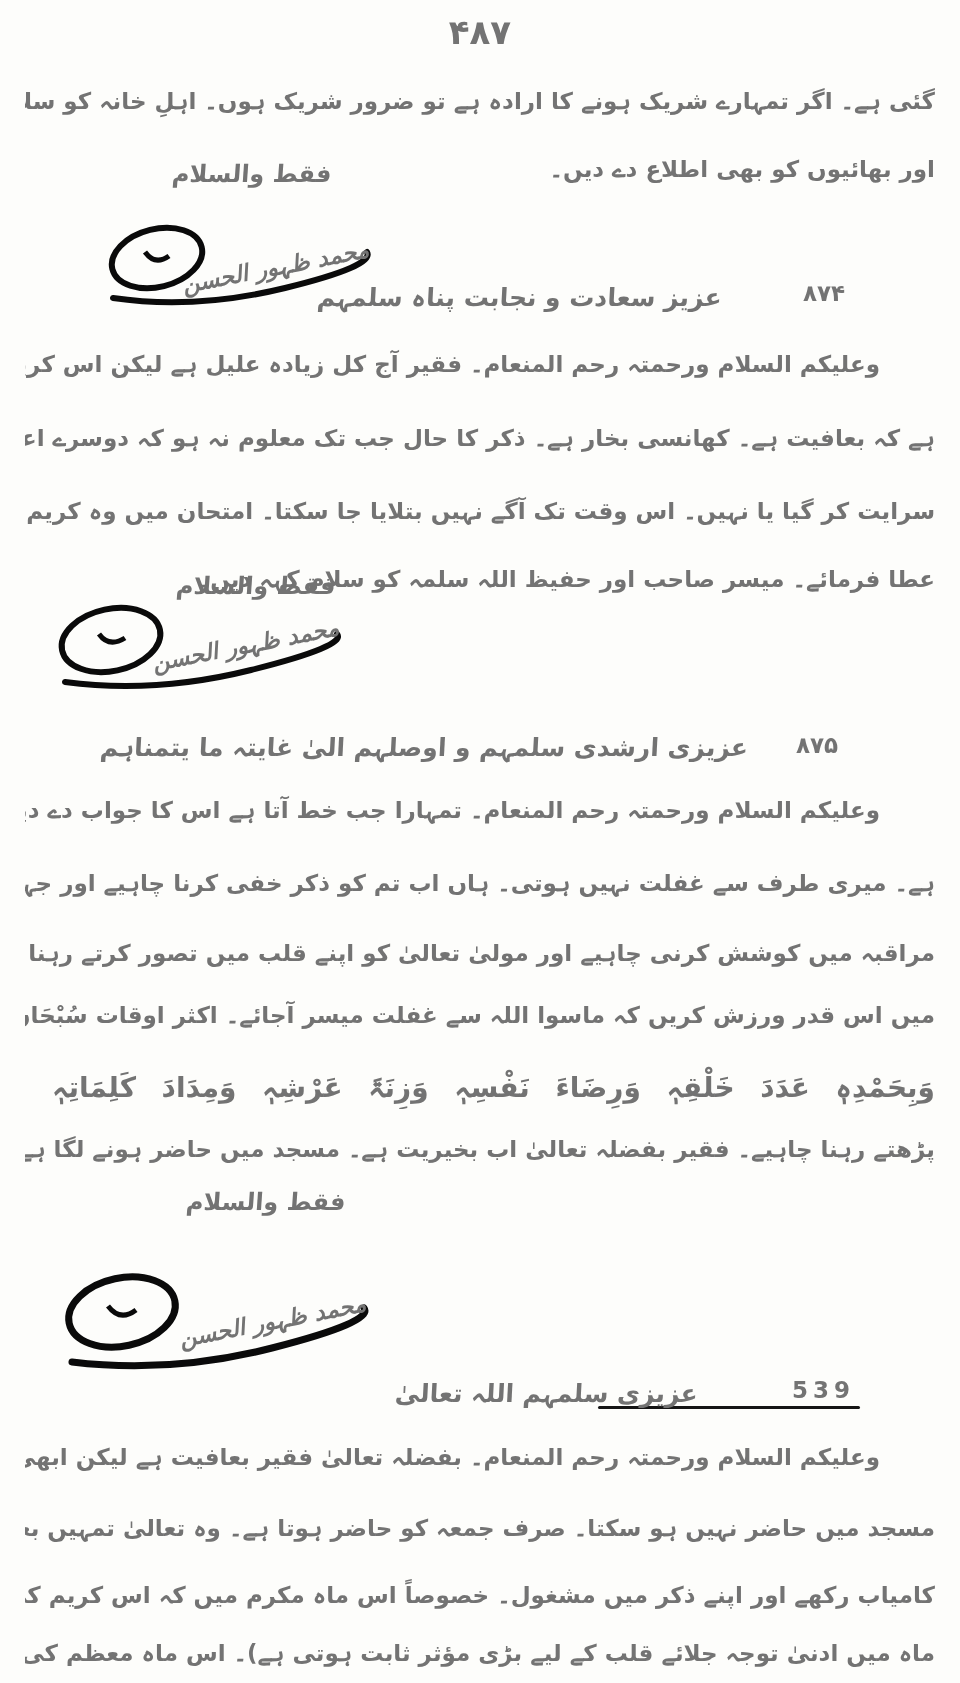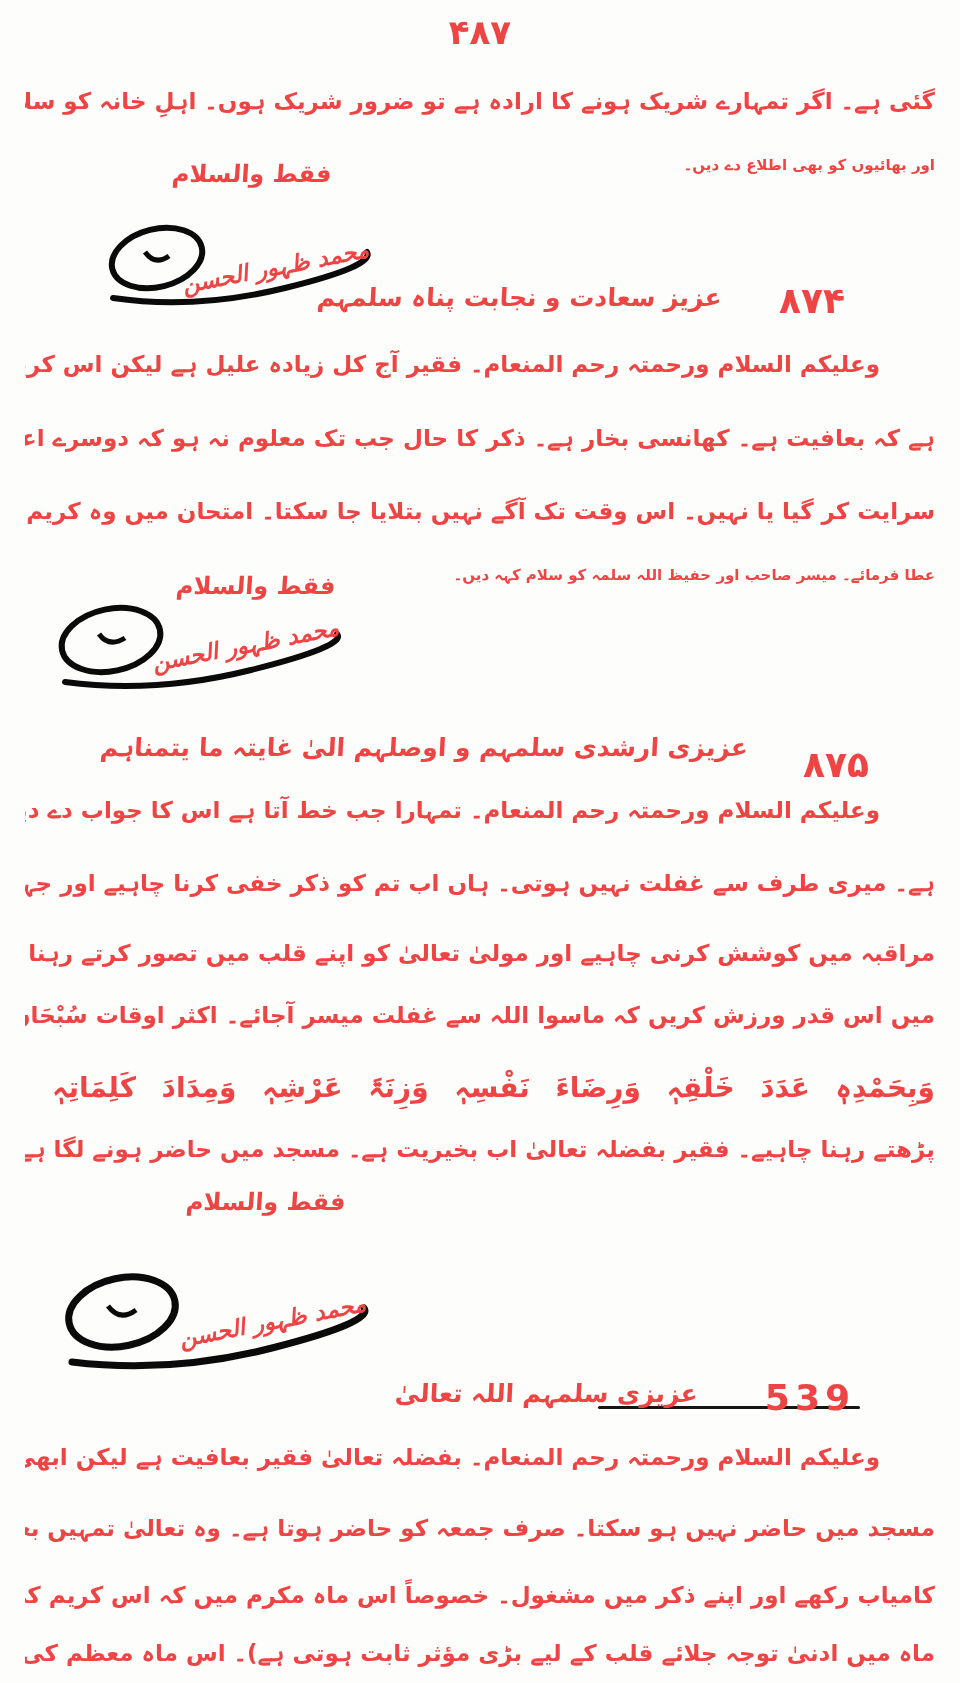--- a/index.html
+++ b/index.html
@@ -1,50 +1,50 @@
 <!DOCTYPE html>
 <html lang="ur" dir="rtl"><head>
 <meta charset="utf-8">
 <style>
   html,body{margin:0;padding:0;background:#ffffff;}
   .page{
     position:relative;
     width:960px;height:1683px;
     background:#fdfdfb;
-    color:#ef4444;
+    color:#737373;
     font-family:"DejaVu Sans", sans-serif;
     direction:rtl;
     overflow:hidden;
   }
   .txt{font-weight:700;}
   .page-number{
     position:absolute;top:12px;left:0;right:0;
     text-align:center;font-size:34px;font-weight:700;
     letter-spacing:4px;
   }
   .body-line{
     position:absolute;right:25px;left:25px;
     font-size:23px;font-weight:700;line-height:1.55;
     text-align:justify;text-align-last:justify;
     -moz-text-align-last:justify;
     white-space:nowrap;overflow:hidden;
   }
   .indent{text-indent:55px;}
   .short-line{
     position:absolute;right:25px;
-    font-size:15px;font-weight:700;white-space:nowrap;text-align:center;
+    font-size:23px;font-weight:700;white-space:nowrap;text-align:center;
   }
   .closing{
     position:absolute;
     font-size:24px;font-weight:700;white-space:nowrap;
     transform:skewX(-4deg);
   }
   .letter-number{
     position:absolute;
-    font-size:36px;font-weight:700;letter-spacing:5px;
+    font-size:23px;font-weight:700;letter-spacing:5px;
   }
   .letter-heading{
     position:absolute;
     font-size:25px;font-weight:700;white-space:nowrap;
     transform:skewX(-3deg);
   }
   .arabic-line{font-size:28px;margin-left:27px;}
   .signature{position:absolute;}
   .signature svg{position:absolute;inset:0;width:100%;height:100%;}
   .sig-text{
@@ -89,21 +89,21 @@
 
   <div class="signature" style="left:55px;top:588px;width:290px;height:105px;">
     <svg viewBox="0 0 290 105" aria-hidden="true">
       <ellipse cx="56" cy="52" rx="50" ry="31" fill="none" stroke="#0a0a0a" stroke-width="6" transform="rotate(-12 56 52)"></ellipse>
       <path d="M44 46 q10 14 26 4" fill="none" stroke="#0a0a0a" stroke-width="5"></path>
       <path d="M10 94 Q 100 106 196 82 T 282 46" fill="none" stroke="#0a0a0a" stroke-width="6" stroke-linecap="round"></path>
     </svg>
     <span class="sig-text">محمد ظہور الحسن</span>
   </div>
 
-  <div class="letter-number" style="right:91px;top:732px;margin-top:12px;">۸۷۵</div>
+  <div class="letter-number" style="right:122px;top:732px;">۸۷۵</div>
   <div class="letter-heading" style="right:212px;top:733px;">عزیزی ارشدی سلمہم و اوصلہم الیٰ غایتہ ما یتمناہم</div>
 
   <div class="body-line indent" style="top:793px;">وعلیکم السلام ورحمتہ رحم المنعام۔ تمہارا جب خط آتا ہے اس کا جواب دے دیا جاتا</div>
   <div class="body-line" style="top:866px;">ہے۔ میری طرف سے غفلت نہیں ہوتی۔ ہاں اب تم کو ذکر خفی کرنا چاہیے اور جہاں تک ہو سکے</div>
   <div class="body-line" style="top:936px;">مراقبہ میں کوشش کرنی چاہیے اور مولیٰ تعالیٰ کو اپنے قلب میں تصور کرتے رہنا چاہیے اس</div>
   <div class="body-line" style="top:998px;">میں اس قدر ورزش کریں کہ ماسوا اللہ سے غفلت میسر آجائے۔ اکثر اوقات سُبْحَانَ اللّٰہِ</div>
   <div class="body-line arabic-line" style="top:1066px;">وَبِحَمْدِہٖ عَدَدَ خَلْقِہٖ وَرِضَاءَ نَفْسِہٖ وَزِنَۃَ عَرْشِہٖ وَمِدَادَ کَلِمَاتِہٖ</div>
   <div class="body-line" style="top:1132px;">پڑھتے رہنا چاہیے۔ فقیر بفضلہ تعالیٰ اب بخیریت ہے۔ مسجد میں حاضر ہونے لگا ہے۔</div>
   <div class="closing" style="left:186px;top:1188px;">فقط والسلام</div>
 

